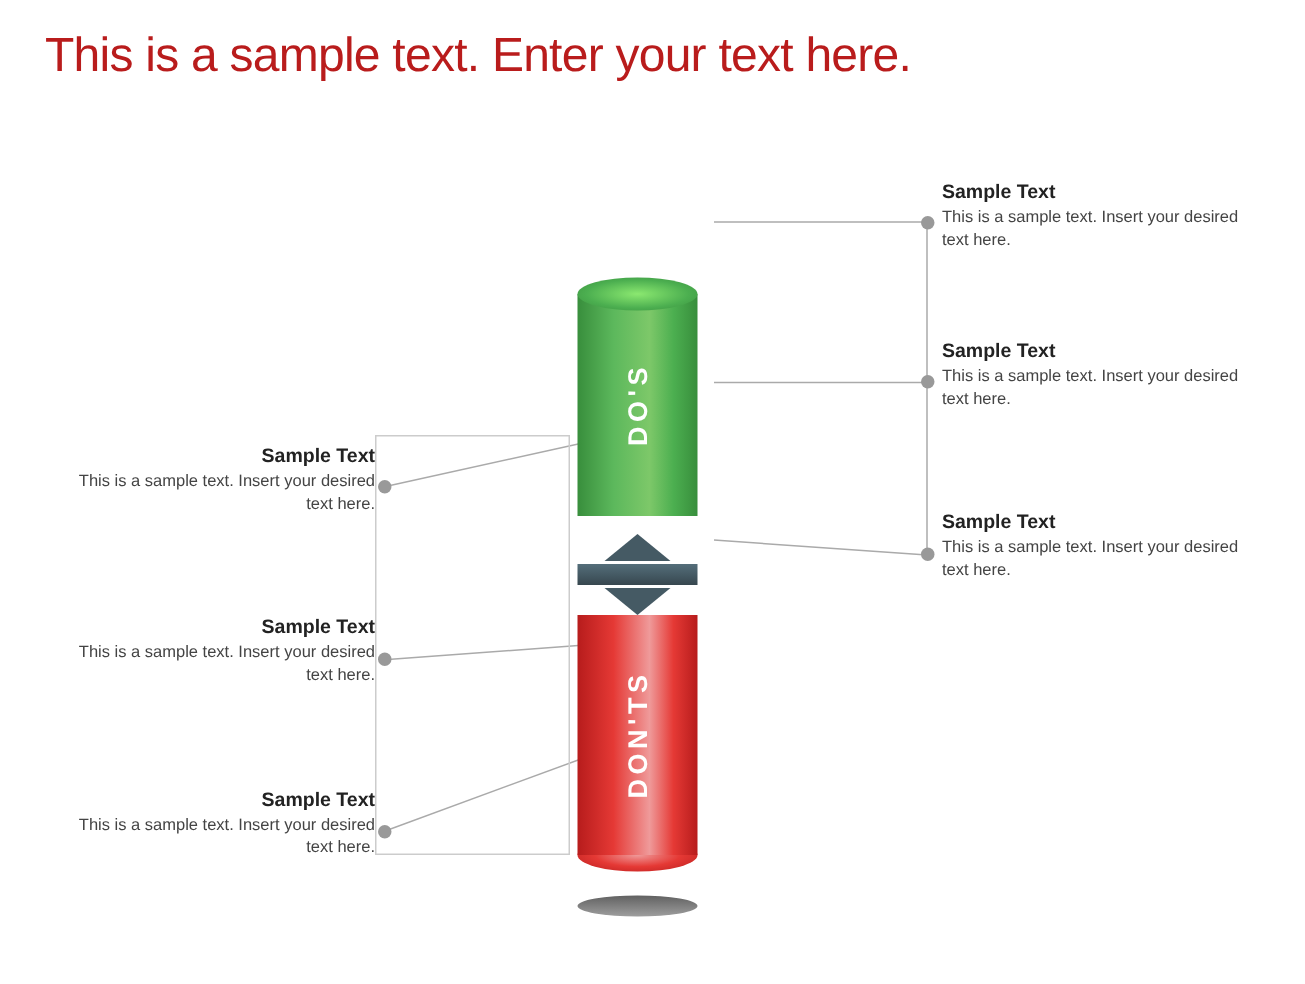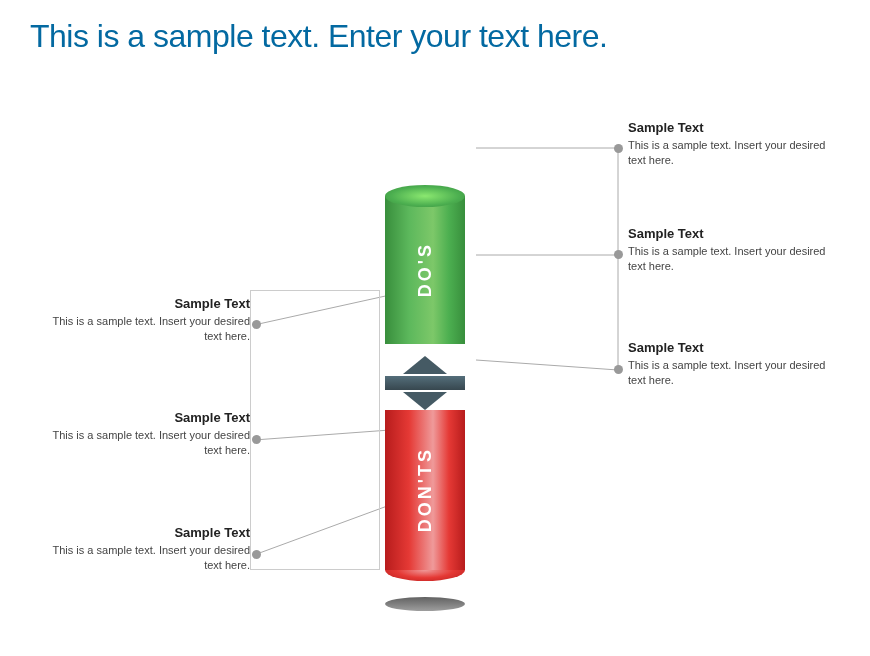--- a/index.html
+++ b/index.html
@@ -12,21 +12,21 @@
       position: relative;
     }
 
     .page-title {
       position: absolute;
       top: 18px;
       left: 30px;
       right: 30px;
       font-size: 32px;
       font-weight: 400;
-      color: #0369a1;
+      color: #b91c1c;
       letter-spacing: -0.5px;
     }
 
     
     .cylinder-container {
       position: absolute;
       left: 380px;
       top: 185px;
       width: 90px;
       display: flex;

